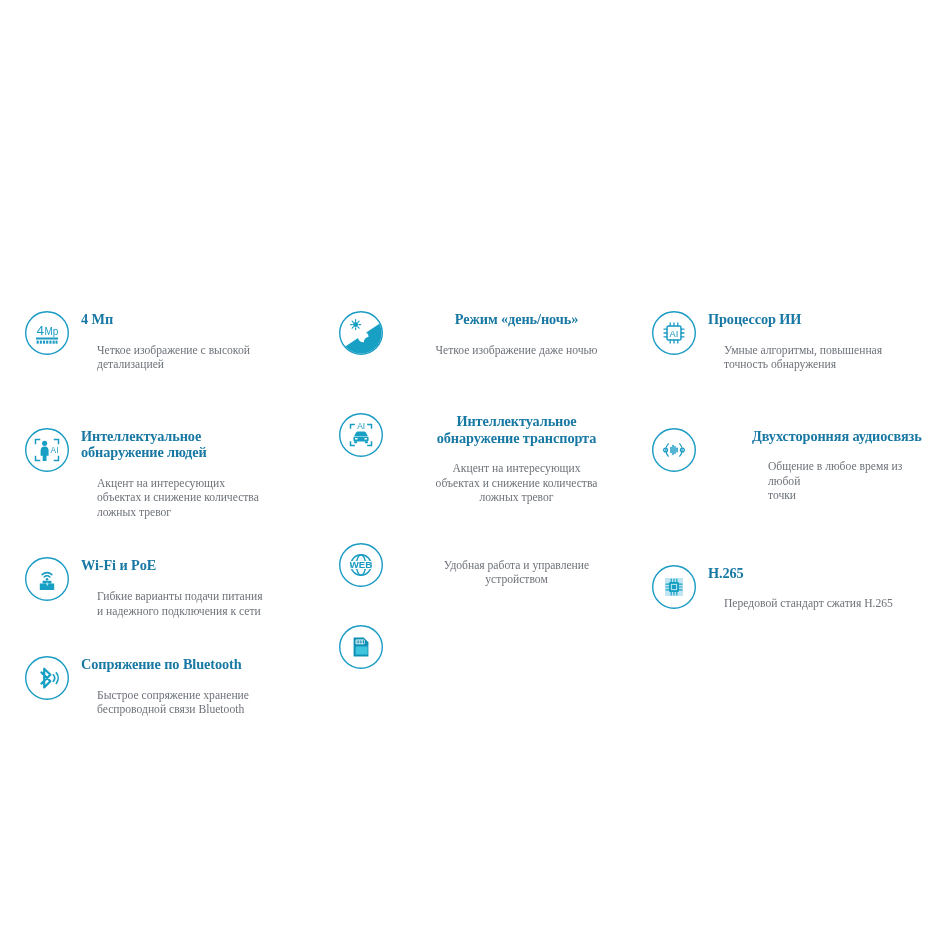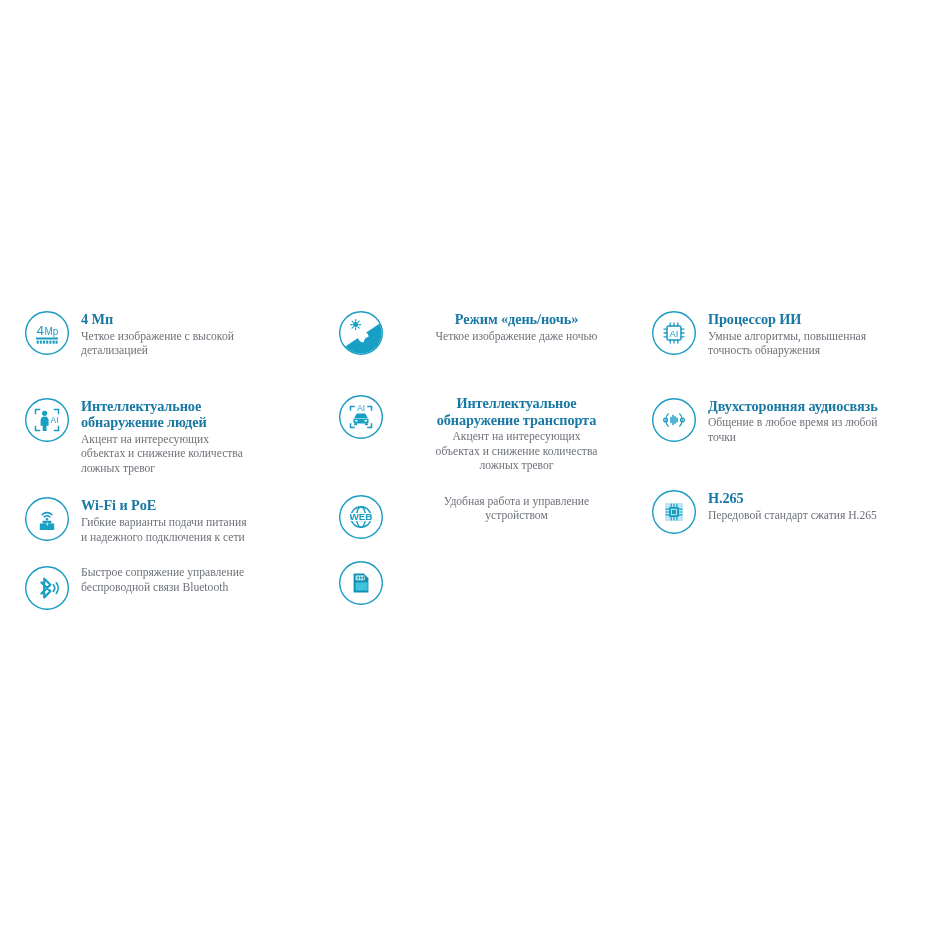--- a/index.html
+++ b/index.html
@@ -60,28 +60,28 @@
     line-height: 16.5px;
     letter-spacing: -0.1px;
     margin: 0 0 2px 0;
     white-space: pre-line;
   }
 
   .feature-desc {
     color: #6d7279;
     font-size: 11.6px;
     line-height: 14.6px;
-    margin: 0;
+    margin: 16px;
     white-space: pre-line;
   }
 
   
   .gap-lg { margin-bottom: 38px; }
   .gap-md { margin-bottom: 20px; }
-  .gap-xl { margin-bottom: 44px; }
+  .gap-xl { margin-bottom: 44px; gap: 44px; }
 </style>
 </head>
 <body>
 
 <div class="feature-board">
 
   <div class="column column-1">
 
     <div class="feature-item gap-lg">
       <div class="icon-badge">
@@ -162,21 +162,22 @@
         <svg width="46" height="46" viewBox="0 0 46 46">
           <circle cx="23" cy="23" r="21.3" fill="none" stroke="#1a9bc4" stroke-width="1.4"></circle>
           <path d="M20.2 13.8 v18.6 l6.2 -6.2 l-9.0 -8.8 M17.4 28.6 l9.0 -8.8 l-6.2 -6.0" fill="none" stroke="#17a0c4" stroke-width="2.2" stroke-linejoin="round" stroke-linecap="round"></path>
           <g fill="none" stroke="#17a0c4" stroke-width="1.7" stroke-linecap="round">
             <path d="M29.3 19.8 a5.0 5.0 0 0 1 0 6.6"></path>
             <path d="M32.3 17.8 a8.6 8.6 0 0 1 0 10.6"></path>
           </g>
         </svg>
       </div>
       <div class="feature-text">
-        <p class="feature-desc">Быстрое сопряжение управление
+        <p class="feature-title">Сопряжение по Bluetooth</p>
+        <p class="feature-desc">Быстрое сопряжение хранение
 беспроводной связи Bluetooth</p>
       </div>
     </div>
 
   </div>
 
   <div class="column column-2">
 
     <div class="feature-item gap-lg">
       <div class="icon-badge">

